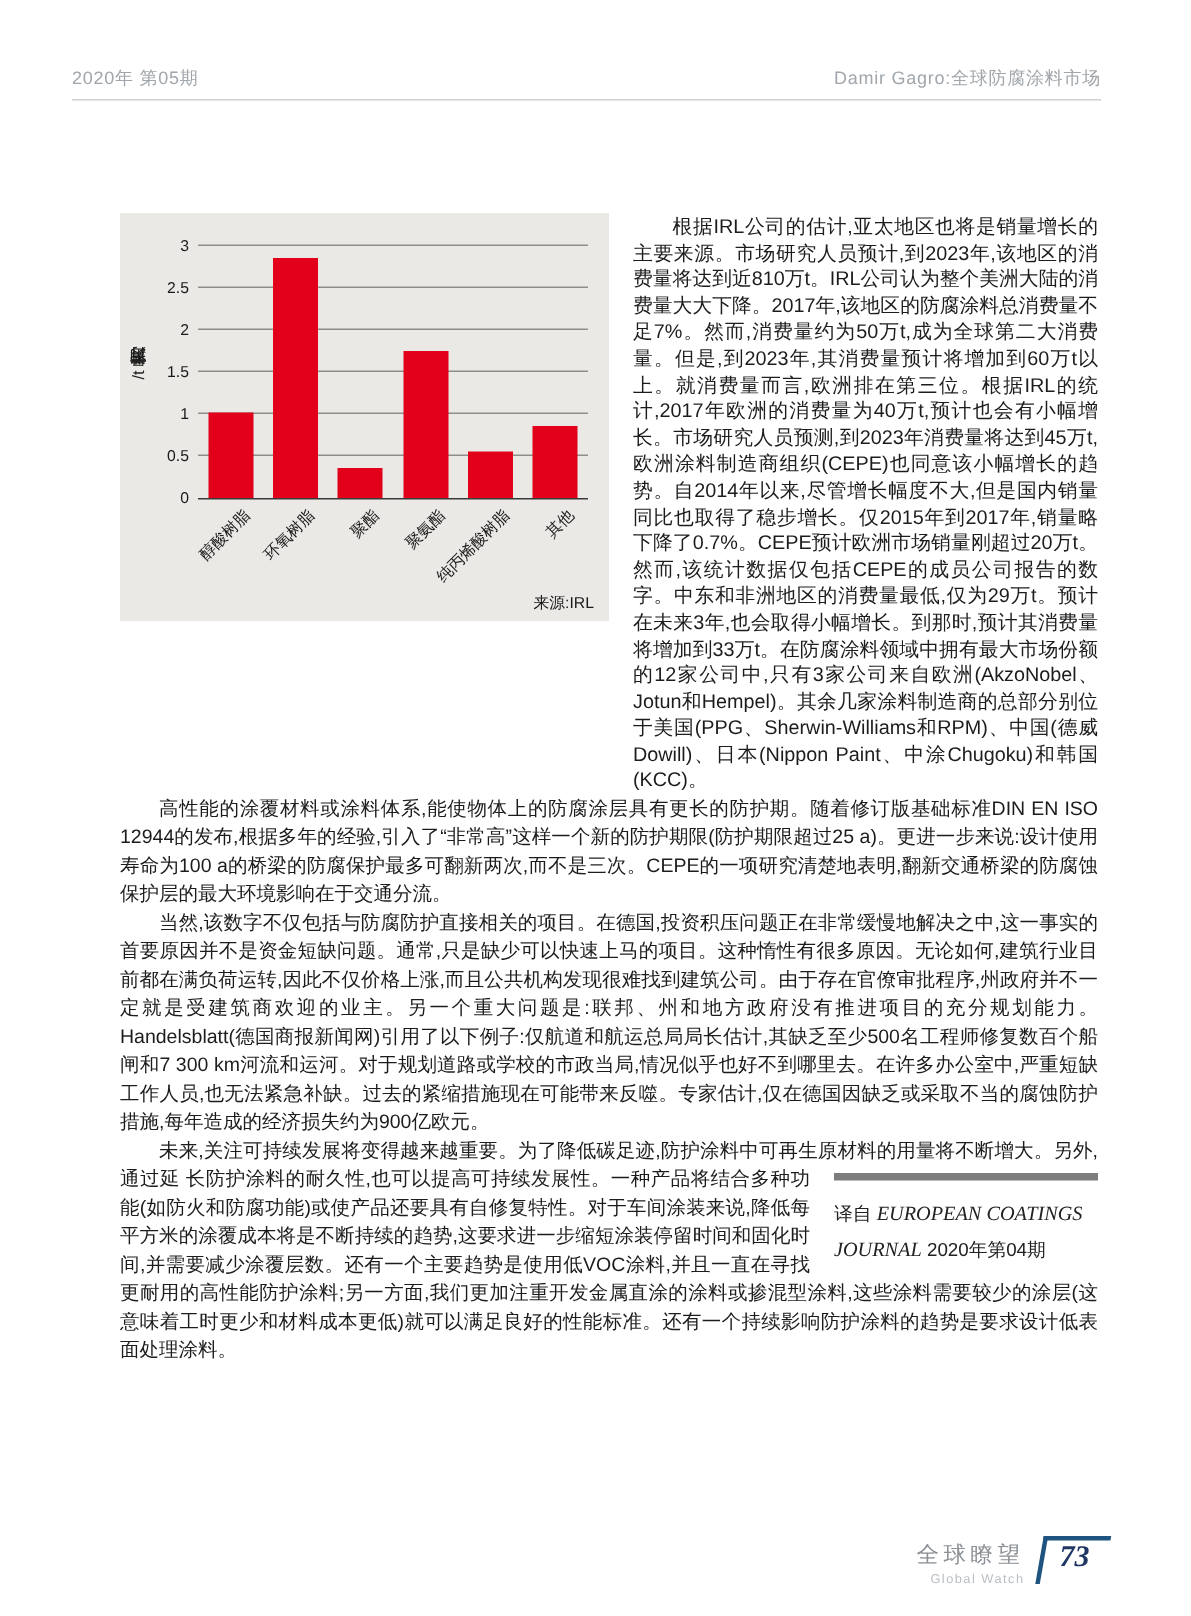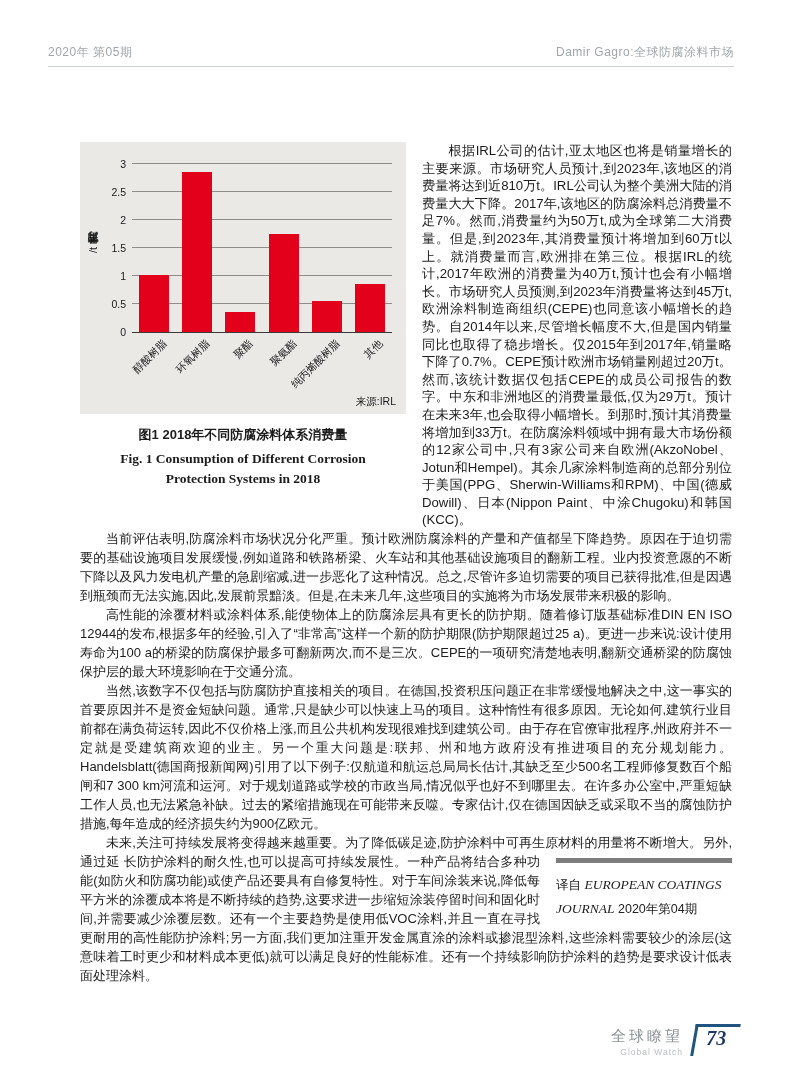--- a/index.html
+++ b/index.html
@@ -113,33 +113,28 @@
           <div class="chart-xlabels">
               <div class="xlabel" style="left: calc(8.33333% + 6px);">醇酸树脂</div>
               <div class="xlabel" style="left: calc(25% + 6px);">环氧树脂</div>
               <div class="xlabel" style="left: calc(41.6667% + 6px);">聚酯</div>
               <div class="xlabel" style="left: calc(58.3333% + 6px);">聚氨酯</div>
               <div class="xlabel" style="left: calc(75% + 6px);">纯丙烯酸树脂</div>
               <div class="xlabel" style="left: calc(91.6667% + 6px);">其他</div>
             </div>
           <div class="chart-source">来源:IRL</div>
         </div>
-        <div class="fig-captions">
-          <p class="cap-cn">图1  2018年不同防腐涂料体系消费量</p>
-          <p class="cap-en">Fig. 1  Consumption of Different Corrosion Protection Systems in 2018</p>
-        </div>
       </div>
 
       <div class="intro-col">
         <p>根据IRL公司的估计,亚太地区也将是销量增长的主要来源。市场研究人员预计,到2023年,该地区的消费量将达到近810万t。IRL公司认为整个美洲大陆的消费量大大下降。2017年,该地区的防腐涂料总消费量不足7%。然而,消费量约为50万t,成为全球第二大消费量。但是,到2023年,其消费量预计将增加到60万t以上。就消费量而言,欧洲排在第三位。根据IRL的统计,2017年欧洲的消费量为40万t,预计也会有小幅增长。市场研究人员预测,到2023年消费量将达到45万t,欧洲涂料制造商组织(CEPE)也同意该小幅增长的趋势。自2014年以来,尽管增长幅度不大,但是国内销量同比也取得了稳步增长。仅2015年到2017年,销量略下降了0.7%。CEPE预计欧洲市场销量刚超过20万t。然而,该统计数据仅包括CEPE的成员公司报告的数字。中东和非洲地区的消费量最低,仅为29万t。预计在未来3年,也会取得小幅增长。到那时,预计其消费量将增加到33万t。在防腐涂料领域中拥有最大市场份额的12家公司中,只有3家公司来自欧洲(AkzoNobel、Jotun和Hempel)。其余几家涂料制造商的总部分别位于美国(PPG、Sherwin-Williams和RPM)、中国(德威Dowill)、日本(Nippon Paint、中涂Chugoku)和韩国(KCC)。</p>
       </div>
     </div>
 
     <div class="section">
-      <p>当前评估表明,防腐涂料市场状况分化严重。预计欧洲防腐涂料的产量和产值都呈下降趋势。原因在于迫切需要的基础设施项目发展缓慢,例如道路和铁路桥梁、火车站和其他基础设施项目的翻新工程。业内投资意愿的不断下降以及风力发电机产量的急剧缩减,进一步恶化了这种情况。总之,尽管许多迫切需要的项目已获得批准,但是因遇到瓶颈而无法实施,因此,发展前景黯淡。但是,在未来几年,这些项目的实施将为市场发展带来积极的影响。</p>
       <p>高性能的涂覆材料或涂料体系,能使物体上的防腐涂层具有更长的防护期。随着修订版基础标准DIN EN ISO 12944的发布,根据多年的经验,引入了“非常高”这样一个新的防护期限(防护期限超过25 a)。更进一步来说:设计使用寿命为100 a的桥梁的防腐保护最多可翻新两次,而不是三次。CEPE的一项研究清楚地表明,翻新交通桥梁的防腐蚀保护层的最大环境影响在于交通分流。</p>
     </div>
 
     <div class="section">
       <p>当然,该数字不仅包括与防腐防护直接相关的项目。在德国,投资积压问题正在非常缓慢地解决之中,这一事实的首要原因并不是资金短缺问题。通常,只是缺少可以快速上马的项目。这种惰性有很多原因。无论如何,建筑行业目前都在满负荷运转,因此不仅价格上涨,而且公共机构发现很难找到建筑公司。由于存在官僚审批程序,州政府并不一定就是受建筑商欢迎的业主。另一个重大问题是:联邦、州和地方政府没有推进项目的充分规划能力。Handelsblatt(德国商报新闻网)引用了以下例子:仅航道和航运总局局长估计,其缺乏至少500名工程师修复数百个船闸和7 300 km河流和运河。对于规划道路或学校的市政当局,情况似乎也好不到哪里去。在许多办公室中,严重短缺工作人员,也无法紧急补缺。过去的紧缩措施现在可能带来反噬。专家估计,仅在德国因缺乏或采取不当的腐蚀防护措施,每年造成的经济损失约为900亿欧元。</p>
       <p class="clearfix">
         <span>未来,关注可持续发展将变得越来越重要。为了降低碳足迹,防护涂料中可再生原材料的用量将不断增大。另外,通过延</span>
         <span class="sidebar-box">
           <span class="sidebar-divider"></span>
           <span class="sidebar-src">

